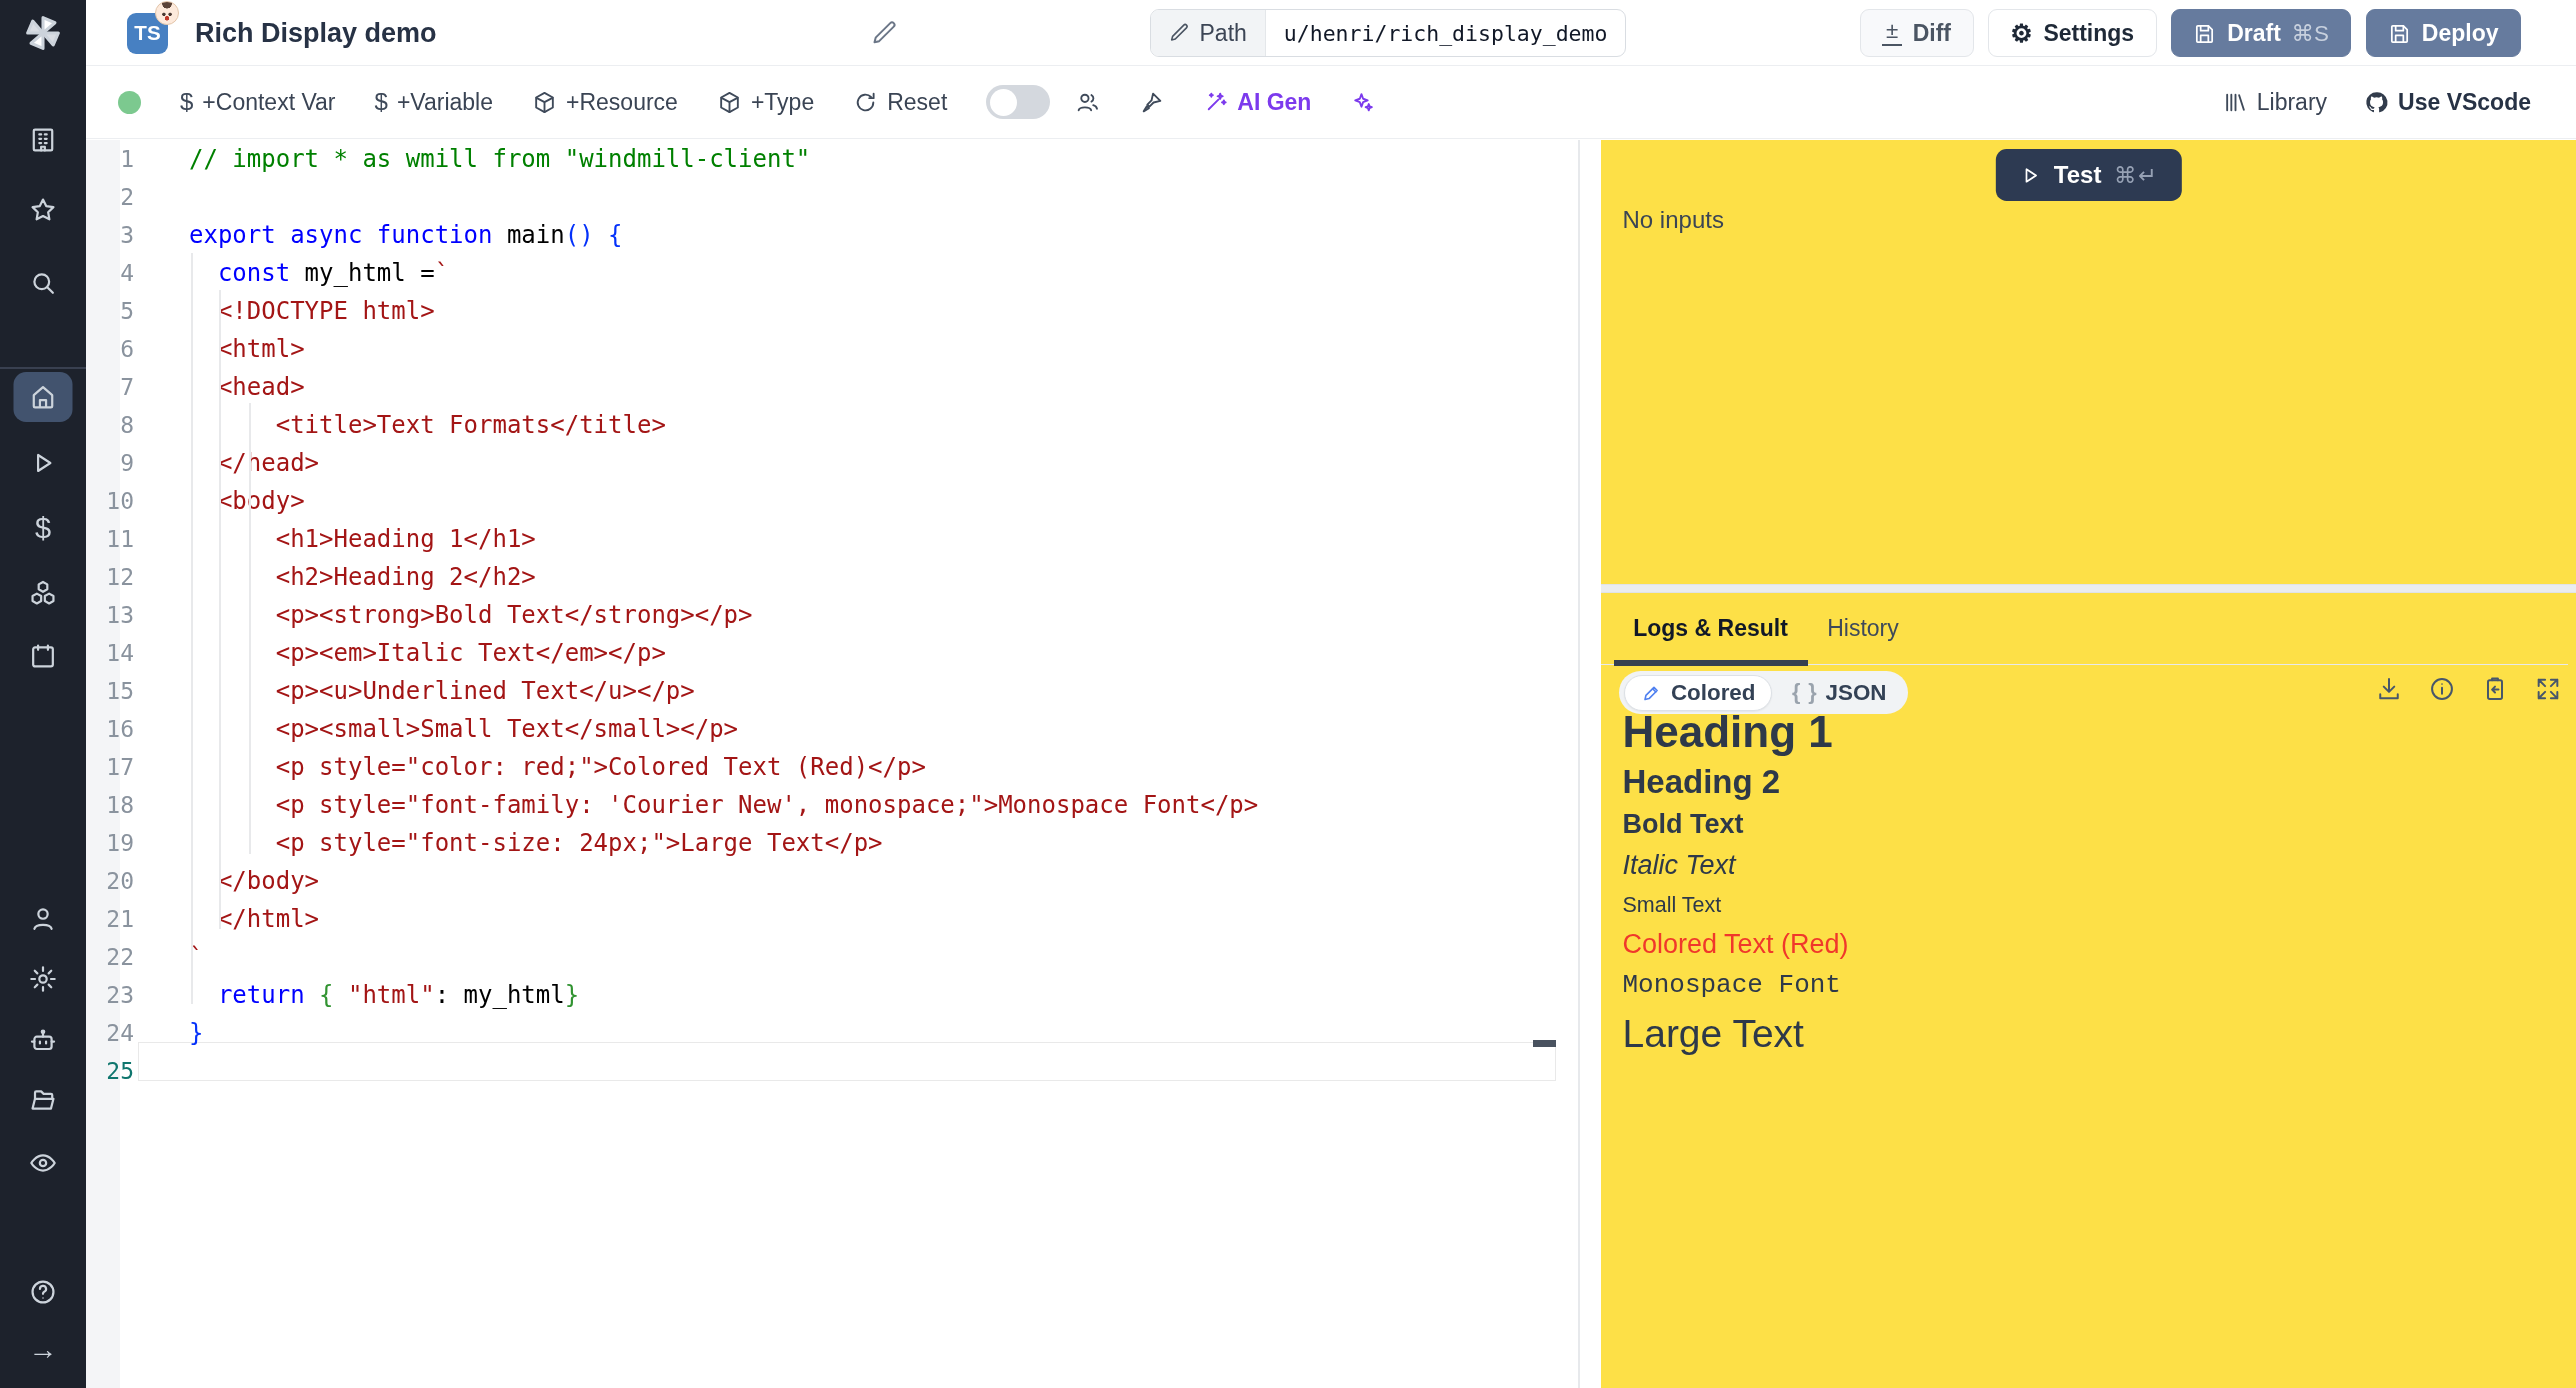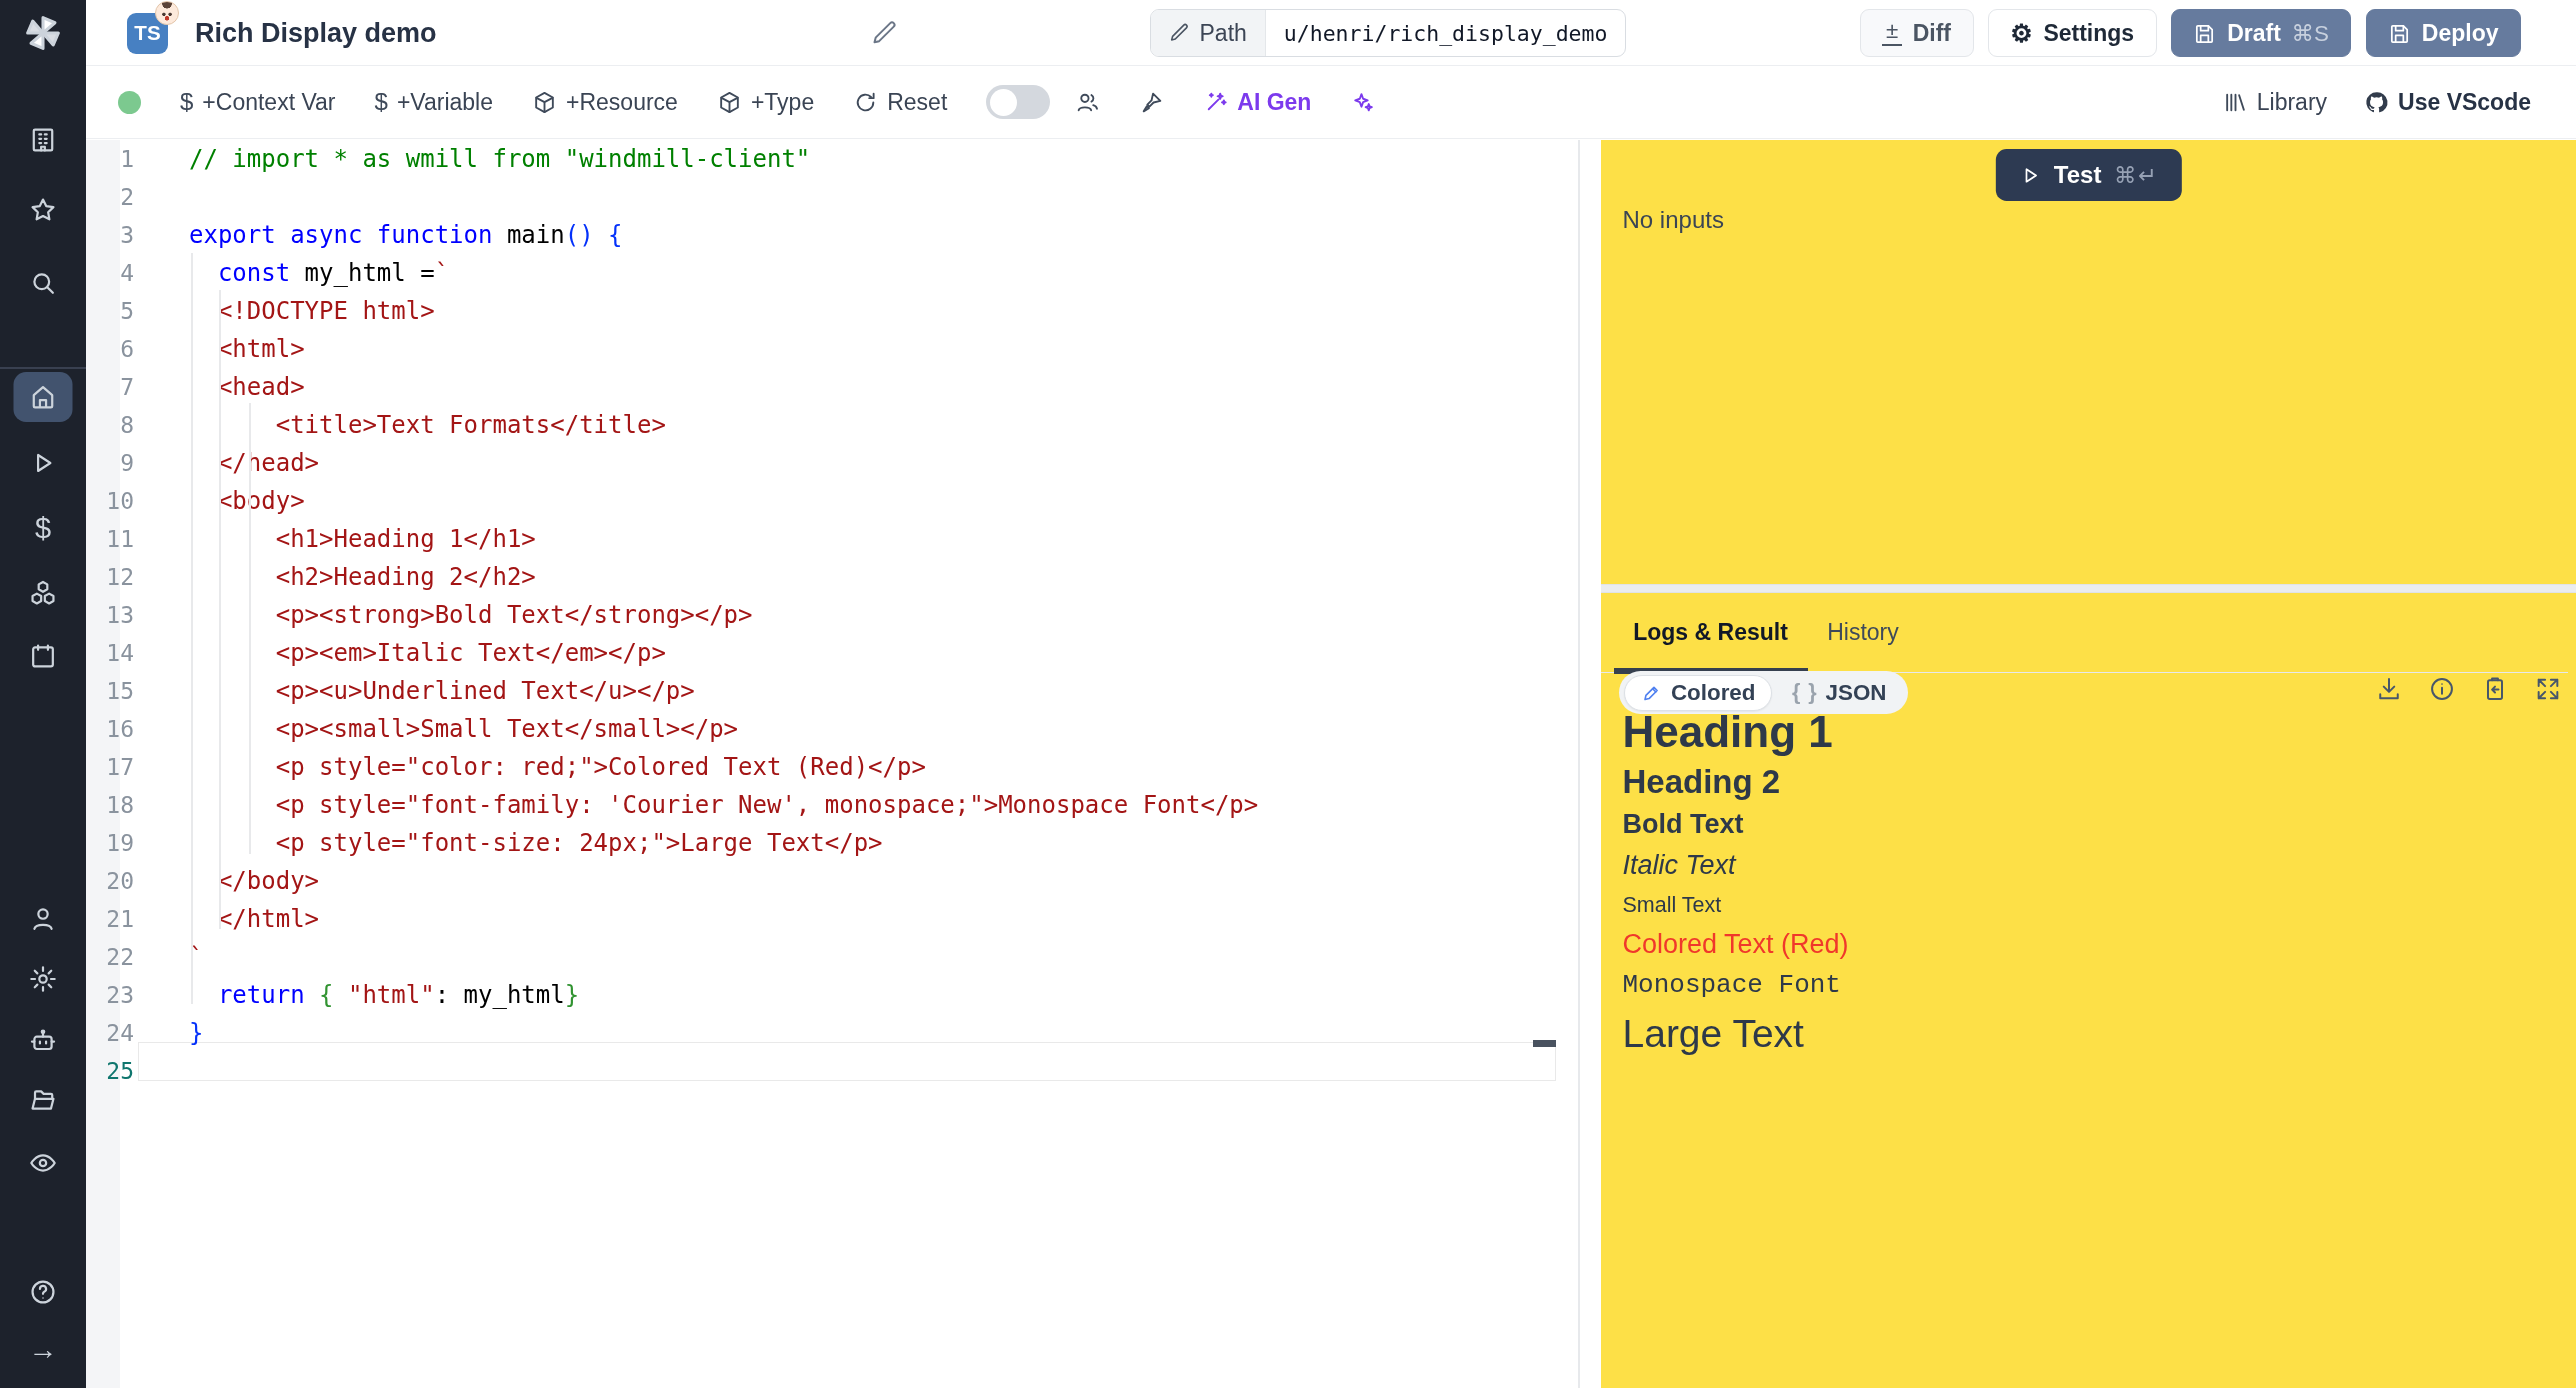--- a/index.html
+++ b/index.html
@@ -83,21 +83,21 @@
 
   
   .rpanel { position:absolute; left:1580px; top:140px; right:0; bottom:0; background:#fde047;margin-left:21px; }
   .test-btn { position:absolute; left:50%; transform:translateX(-50%); top:9px; height:52px; padding:0 23px; background:#2d3a52; border-radius:10.7px; display:flex; align-items:center; gap:12.5px; color:#fff; }
   .test-btn svg { width:23px; height:23px; stroke:#fff; fill:none; stroke-width:1.8; stroke-linejoin:round; }
   .test-lbl { font-size:24px; font-weight:700; }
   .test-sc { font-size:22.4px; color:#96a1b4; letter-spacing:1.8px; }
   .no-inputs { position:absolute; left:21.5px; top:66px; font-size:24px; color:#3b4554; }
 
   .hsplit { position:absolute; left:0; right:0; top:444px; height:9px; background:#eaecef; border-top:1.8px solid #e0e3e7; border-bottom:1.8px solid #e0e3e7; }
-  .tabsrow { position:absolute; left:0; right:8px; top:453px; height:80px; border-bottom:1.8px solid #e7e9ec; display:flex; align-items:stretch; padding-left:12.5px; }
+  .tabsrow { position:absolute; left:0; right:8px; top:453px; height:72px; border-bottom:1.8px solid #e7e9ec; display:flex; align-items:stretch; padding-left:12.5px; }
   .tab { display:flex; align-items:center; padding:0 19.7px; font-size:23px; color:#3f4a5a; position:relative; cursor:default; }
   .tab-active { color:#111827; font-weight:600; }
   .tab-active::after { content:""; position:absolute; left:0; right:0; bottom:-1.8px; height:5.4px; background:#36404f; }
 
   .result-toolbar { position:absolute; left:0; right:0; top:531px; height:45px; }
   .seg { position:absolute; left:18px; top:0; height:43px; background:#f1f3f5; border-radius:21.5px; display:flex; align-items:center; padding:0 5.4px; gap:3.6px; }
   .seg-pill { height:36px; display:flex; align-items:center; gap:8px; padding:0 16px; border-radius:18px; font-size:22.4px; font-weight:700; color:#334155; }
   .seg-active { background:#fff; border:0.9px solid #dde1e6; box-shadow:0 0.9px 1.8px rgba(0,0,0,.06); }
   .seg-pill svg { width:21.5px; height:21.5px; stroke:#4f80f0; fill:none; stroke-width:1.8; stroke-linecap:round; stroke-linejoin:round; }
   .brace-ic { color:#9aa3ad; font-weight:600; font-size:21.5px; letter-spacing:0.9px; }

